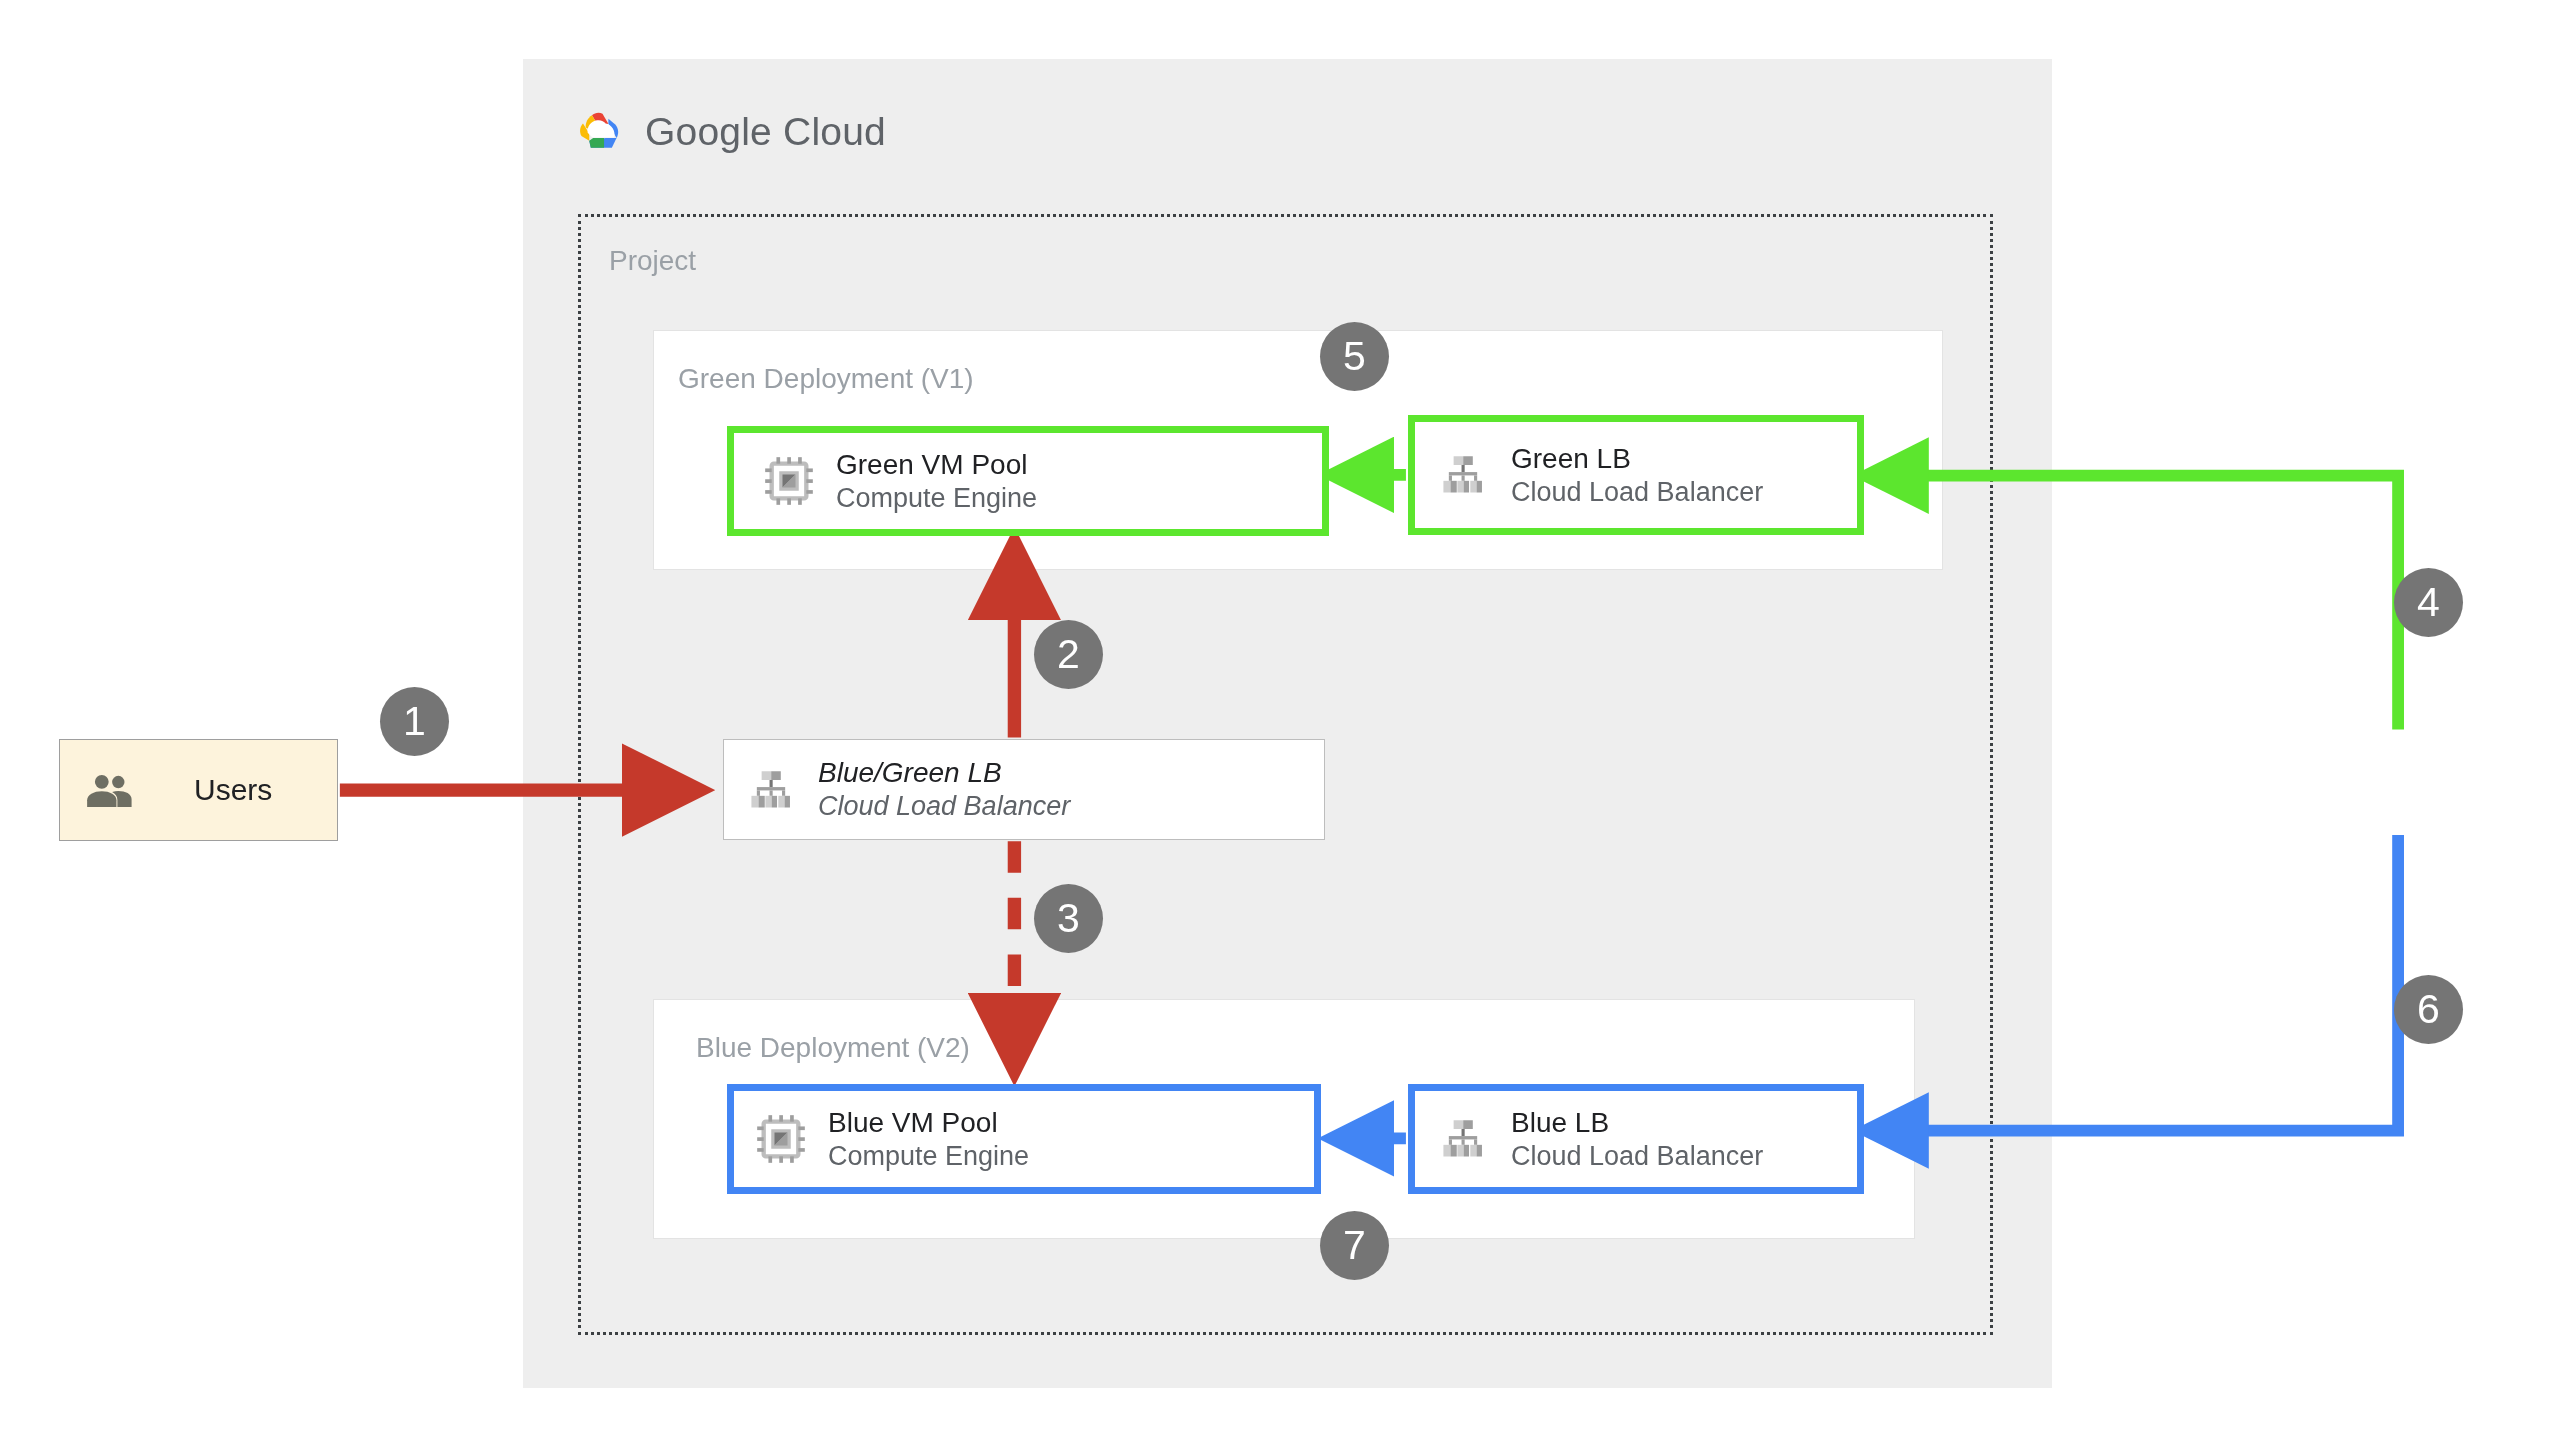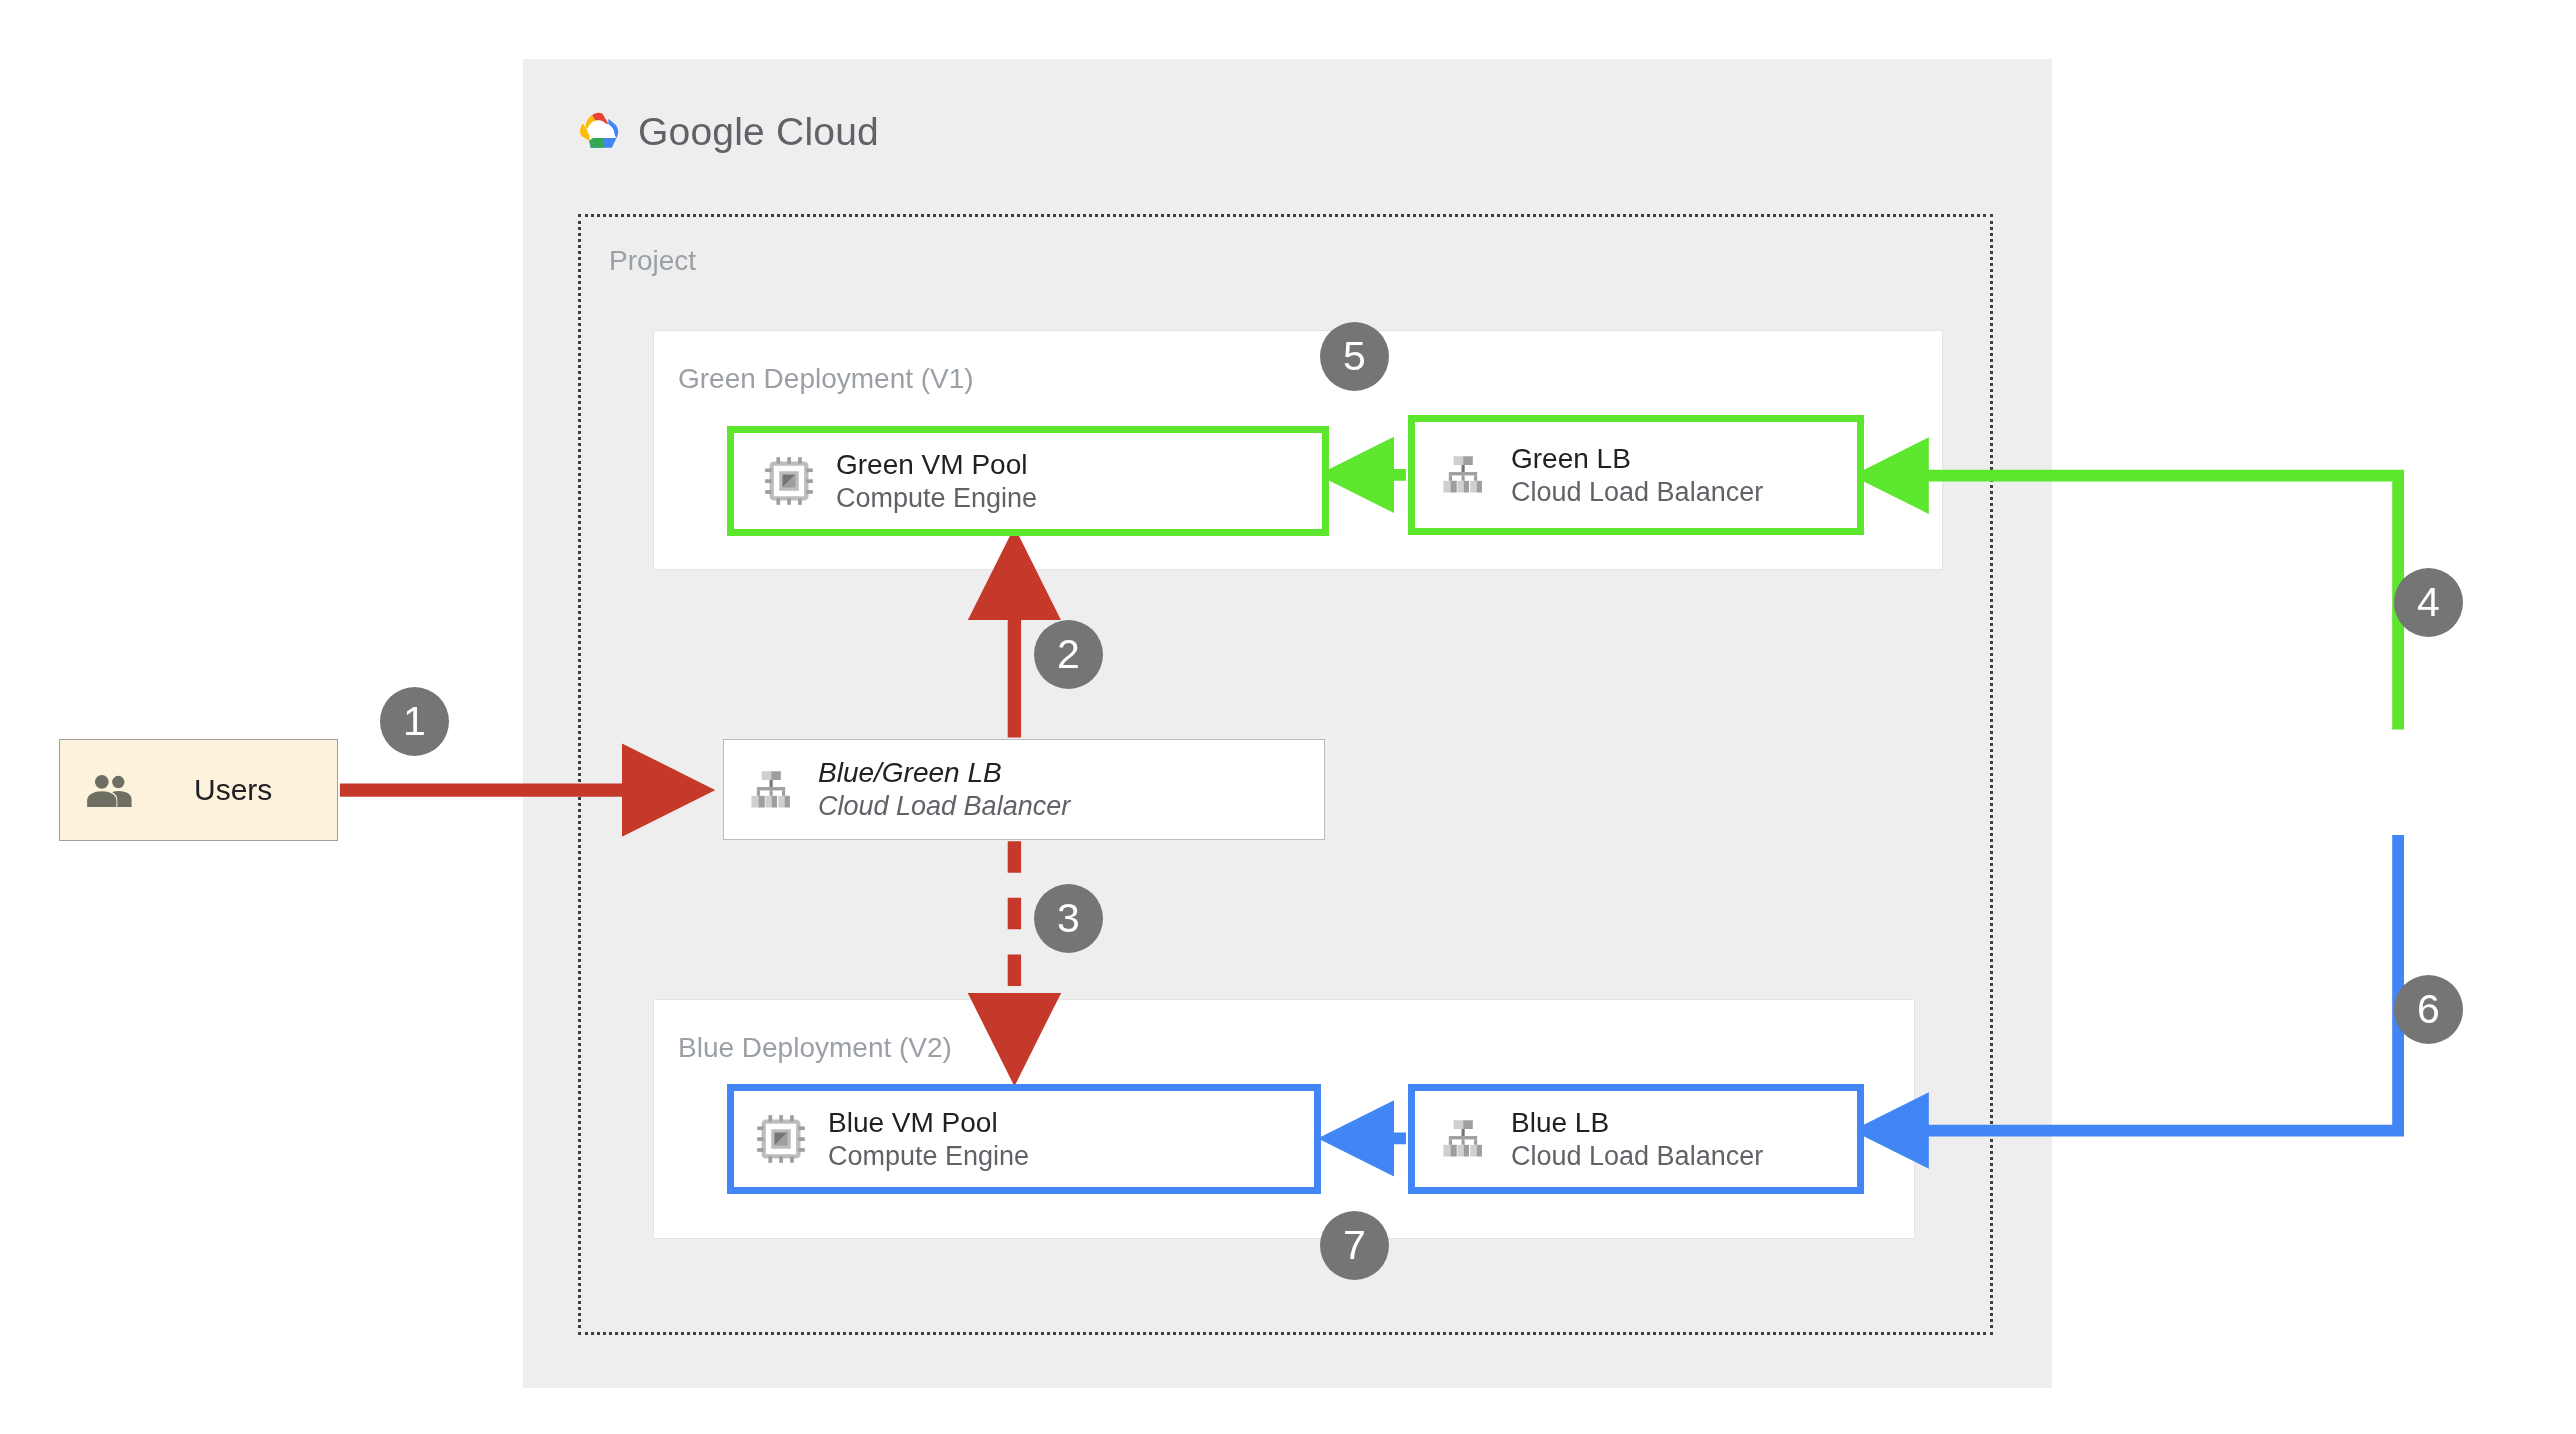--- a/index.html
+++ b/index.html
@@ -2,35 +2,35 @@
 <html style="font-size:12.6px"><head>
 <meta charset="utf-8">
 <style>
   html,body{margin:0;padding:0;background:#ffffff;}
   body{font-family:"Liberation Sans", sans-serif;}
   #stage{position:relative;width:2576px;height:1434px;background:#ffffff;overflow:hidden;}
 
   
   #gc-panel{position:absolute;left:523px;top:59px;width:1529px;height:1329px;background:#eeeeee;}
 
-  #gc-logo-wrap{position:absolute;left:578px;top:110px;display:flex;align-items:center;gap:11px;}
+  #gc-logo-wrap{position:absolute;left:578px;top:110px;display:flex;align-items:center;gap:18px;}
   #gc-wordmark{font-size:39px;color:#5f6368;letter-spacing:0.2px;white-space:nowrap;}
 
   
   #project-box{position:absolute;left:578px;top:214px;width:1415px;height:1121px;
     border:3.1px dotted #3c4043;box-sizing:border-box;}
   #project-label{position:absolute;left:609px;top:245px;font-size:28px;color:#9aa0a6;}
 
   
   .deploy-panel{position:absolute;background:#ffffff;box-sizing:border-box;border:1.6px solid #e3e3e3;}
   #green-panel{left:653px;top:330px;width:1290px;height:240px;}
   #blue-panel{left:653px;top:999px;width:1262px;height:240px;}
   .deploy-title{position:absolute;font-size:28px;color:#9aa0a6;white-space:nowrap;}
   #green-title{left:678px;top:363px;}
-  #blue-title{left:678px;top:1032px;}
+  #blue-title{left:696px;top:1032px;}
 
   
   .node{position:absolute;background:#ffffff;box-sizing:border-box;display:flex;align-items:center;}
   .node .ico{flex:0 0 auto;display:flex;align-items:center;justify-content:center;}
   .node .txt{display:flex;flex-direction:column;justify-content:center;}
   .node .t1{font-size:28px;color:#202124;line-height:1.25;white-space:nowrap;}
   .node .t2{font-size:27px;color:#5f6368;line-height:1.25;white-space:nowrap;}
 
   .thick-green{border:7.9px solid #5ce62e;}
   .thick-blue{border:7px solid #4285f4;}

